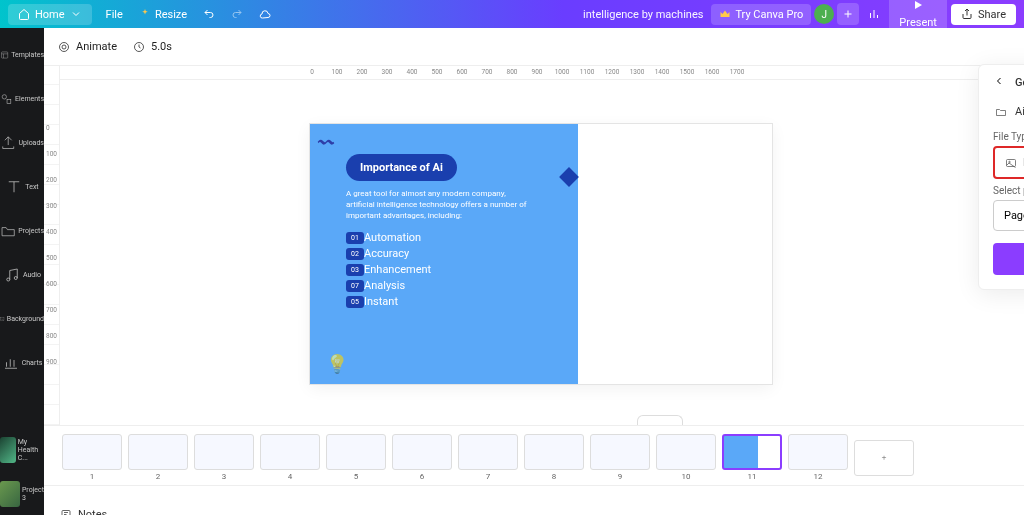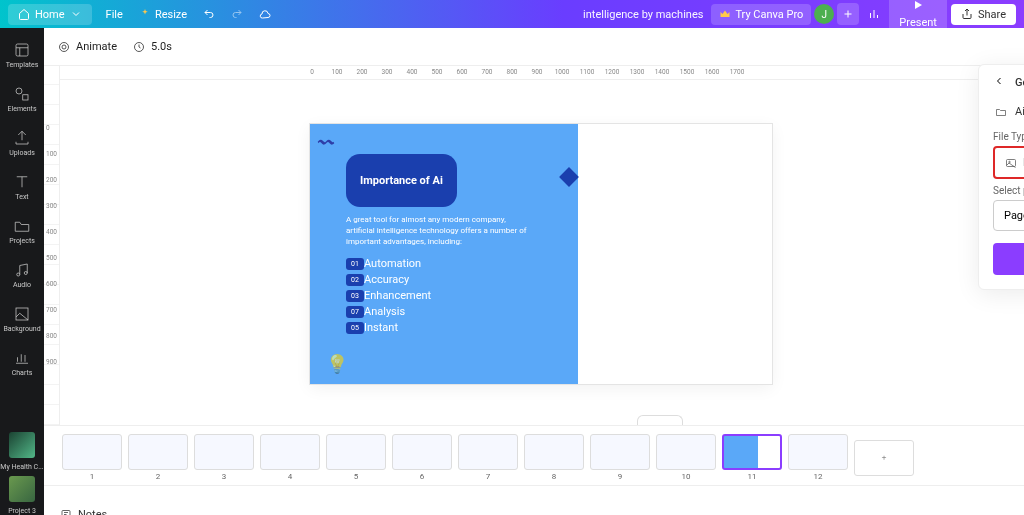--- a/index.html
+++ b/index.html
@@ -16,21 +16,21 @@
     .header .avatar { width: 20px; height: 20px; border-radius: 50%; background: #4caf50; display: flex; align-items: center; justify-content: center; color: #fff; font-size: 10px; margin: 0 3px; }
     .header .icon-btn { width: 22px; height: 22px; display: flex; align-items: center; justify-content: center; border-radius: 4px; }
     .header .present-btn { background: rgba(255,255,255,.18); border-radius: 4px; padding: 4px 10px; display: flex; align-items: center; gap: 5px; margin: 0 4px; flex-direction: column; }
     .header .share-btn { background: #fff; color: #333; border-radius: 4px; padding: 4px 10px; display: flex; align-items: center; gap: 5px; }
 
     
     .body-wrap { display: flex; height: calc(515px - 28px); }
 
     
     .sidebar { width: 48px; background: #18191b; display: flex; flex-direction: column; align-items: center; padding-top: 6px; gap: 2px; color: #c9c9c9; font-size: 7px; }
-    .sidebar .sb-item { width: 44px; height: 42px; display: flex; flex-direction: column; align-items: center; justify-content: center; gap: 2px; cursor: pointer; border-radius: 4px; }
+    .sidebar .sb-item { width: 44px; height: 42px; display: flex; flex-direction: row; align-items: center; justify-content: center; gap: 2px; cursor: pointer; border-radius: 4px; }
     .sidebar .sb-item svg { width: 18px; height: 18px; }
     .sidebar .sb-spacer { flex: 1; }
     .sidebar .thumb { width: 26px; height: 26px; background: #444; border-radius: 3px; margin: 3px 0; }
     .sidebar .thumb.mh { background: linear-gradient(135deg,#1b4332,#52b788); }
     .sidebar .thumb.p3 { background: linear-gradient(135deg,#6a994e,#386641); }
 
     
     .main { flex: 1; display: flex; flex-direction: column; background: #fff; }
 
     .canvas-toolbar { height: 38px; border-bottom: 1px solid #eee; display: flex; align-items: center; padding: 0 14px; gap: 16px; font-size: 11px; color: #222; }
@@ -44,21 +44,21 @@
     .hruler span { position: absolute; top: 2px; transform: translateX(-50%); }
     .canvas-scroll { flex: 1; overflow: auto; background: #fff; position: relative; }
     .canvas-scroll::-webkit-scrollbar { height: 10px; }
     .canvas-scroll::-webkit-scrollbar-thumb { background: #ccc; border-radius: 5px; }
     .canvas-inner { width: 1200px; height: 100%; position: relative; }
 
     
     .slide { position: absolute; left: 250px; top: 44px; width: 462px; height: 260px; box-shadow: 0 0 0 1px #e4e4e4, 0 4px 16px rgba(0,0,0,.06); background: #fff; display: flex; }
     .slide-left { width: 58%; background: var(--slide-blue); padding: 30px 20px 20px 36px; color: #fff; position: relative; }
     .slide-left .deco-tl { position: absolute; left: 8px; top: 4px; font-size: 16px; color:#2e3ea8; }
-    .slide-left .title-badge { background: #1a3fae; color: #fff; border-radius: 14px; display: inline-block; padding: 20px 14px; font-weight: 700; font-size: 11px; }
+    .slide-left .title-badge { background: #1a3fae; color: #fff; border-radius: 14px; display: inline-block; padding: 7px 14px; font-weight: 700; font-size: 11px; }
     .slide-left .subtitle { font-size: 8px; line-height: 1.35; margin: 8px 0 10px; max-width: 190px; }
     .slide-left ol { list-style: none; }
     .slide-left li { display: flex; align-items: center; gap: 0; font-size: 11px; margin: 3px 0; }
     .slide-left li .num { background: #1a3fae; color: #fff; font-size: 7px; padding: 2px 4px; border-radius: 3px; min-width:18px; text-align:center; }
     .slide-left .bulb { position: absolute; left: 16px; bottom: 10px; color: rgba(255,255,255,.6); font-size: 18px; }
     .slide-right { flex:1; padding: 48px 18px 18px 18px; position: relative; }
     .slide-right .h { font-weight: 700; font-size: 11px; color: #1a3fae; margin-bottom: 10px; }
     .slide-right .fact { font-size: 9px; color: #333; display: flex; gap: 6px; margin-bottom: 8px; line-height:1.3; }
     .slide-right .bullet { width: 8px; height: 8px; border: 2px solid #1a3fae; flex-shrink:0; margin-top:2px; }
     .slide-right .gear { position: absolute; right: 4px; top: 8px; width: 30px; height:30px; border:1px dashed #a9c0ff; border-radius:50%; opacity:.6; }

